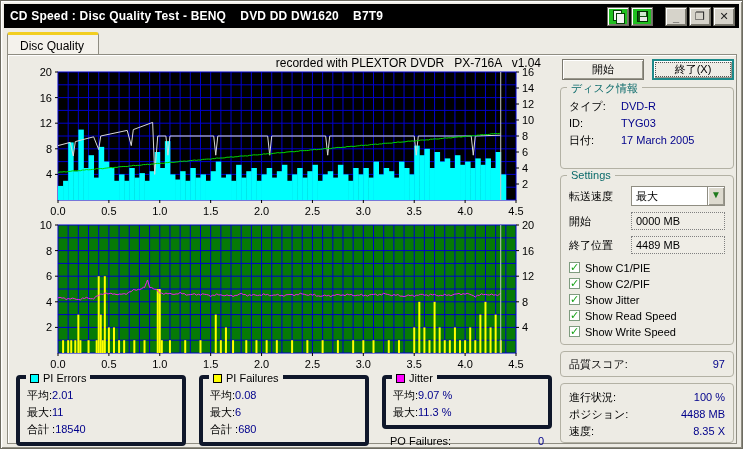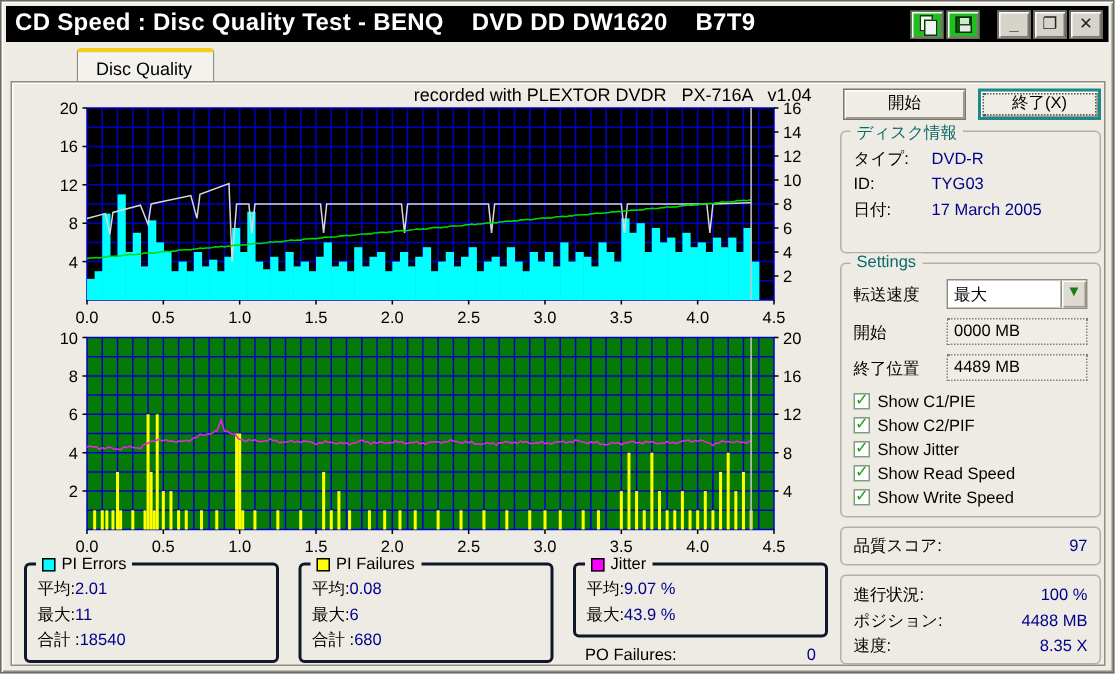--- a/index.html
+++ b/index.html
@@ -12,61 +12,61 @@
     border:1px solid #6e6c62;
     box-shadow:inset 1px 1px 0 #ffffff, inset -1px -1px 0 #8f8d82, inset 2px 2px 0 #f4f2ec;
     padding:3px; overflow:hidden;
   }
 
   
   .titlebar{
     height:24px; background:#000000; color:#fff;
     display:flex; align-items:center; padding:0 4px 0 6px;
   }
-  .title-text{ font-weight:bold; font-size:16px; letter-spacing:.2px; white-space:pre; flex:1; overflow:hidden; }
+  .title-text{ font-weight:bold; font-size:12px; letter-spacing:.2px; white-space:pre; flex:1; overflow:hidden; }
   .tb-btn{
     width:22px; height:19px; margin-left:2px; display:flex; align-items:center; justify-content:center;
     background:#D6D3CA; border:1px solid #6e6c62;
     box-shadow:inset 1px 1px 0 #fff, inset -1px -1px 0 #7a786e;
     font-size:11px; line-height:1; color:#222; cursor:default;
   }
   .tb-btn.green{ background:#1fbf1f; }
   .tb-gap{ width:10px; }
   .ic-copy{ position:relative; width:11px; height:12px; }
   .ic-copy::before, .ic-copy::after{ content:""; position:absolute; width:7px; height:9px; background:#f4f4f4; border:1px solid #064006; }
   .ic-copy::before{ left:0; top:0; }
   .ic-copy::after{ left:3px; top:3px; }
   .ic-save{ position:relative; width:11px; height:11px; background:#11510f; border:1px solid #042c04; }
   .ic-save::before{ content:""; position:absolute; left:2px; top:0; width:6px; height:4px; background:#cfe8cf; }
   .ic-save::after{ content:""; position:absolute; left:2px; bottom:0; width:7px; height:4px; background:#e8e8e8; }
   .glyph-min{ align-self:flex-end; margin-bottom:2px; font-weight:bold; }
 
   
-  .tabstrip{ position:absolute; left:6px; top:31px; height:23px;margin-left:44px; }
+  .tabstrip{ position:absolute; left:6px; top:31px; height:23px; }
   .tab{
     display:inline-block; position:relative; padding:4px 14px 3px 12px;
     background:#F4F2EC; border:1px solid #8f8d82; border-bottom:none;
     border-top:3px solid #F2CE20; border-radius:3px 3px 0 0; font-size:12px;
   }
   .tabpage{
     position:absolute; left:6px; top:53px; width:730px; height:390px;
     background:#EDEBE4; border:1px solid #8f8d82;
     box-shadow:inset 1px 1px 0 #fff;
   }
 
   
   .rec-header{ position:absolute; left:0; top:1px; width:545px; text-align:right; padding-right:12px; font-size:12px; white-space:pre; }
   #chart-top{ position:absolute; left:0; top:13px; }
   #chart-bot{ position:absolute; left:0; top:166px; }
 
   
   .legend-row{ position:absolute; left:8px; top:320px; width:540px; display:flex; gap:13px; }
   .lgd-col{ width:170px; }
   .lgd-box{
-    border:2px solid #0f172a; border-radius:4px; padding:8px 7px 4px 7px; position:relative; background:#EDEBE4;
+    border:4px solid #0f172a; border-radius:4px; padding:8px 7px 4px 7px; position:relative; background:#EDEBE4;
   }
   .lgd-title{ position:absolute; top:-7px; left:6px; background:#EDEBE4; padding:0 4px; display:flex; align-items:center; gap:4px; font-size:11px; }
   .swatch{ width:9px; height:9px; border:1px solid #000; display:inline-block; }
   .kv-row{ display:flex; line-height:17px; }
   .kv-row .val{ color:#00008B; }
   .po-row{ display:flex; justify-content:space-between; padding:6px 8px 0 8px; }
   .po-row .val{ color:#00008B; }
 
   
   .panel{ position:absolute; left:552px; top:0; width:176px; height:388px; }
@@ -533,21 +533,21 @@
             <div class="lgd-title">
               <span class="swatch" style="background: rgb(255, 0, 255);"></span>
               <span>Jitter</span>
             </div>
             <div class="kv-row">
               <span class="lbl">平均:</span>
               <span class="val">9.07 %</span>
             </div>
             <div class="kv-row">
               <span class="lbl">最大:</span>
-              <span class="val">43.9 %</span>
+              <span class="val">11.3 %</span>
             </div>
           </div>
           <div class="po-row">
             <span>PO Failures:</span>
             <span class="val">0</span>
           </div>
         </div>
       </div>
 
     <div class="panel">

